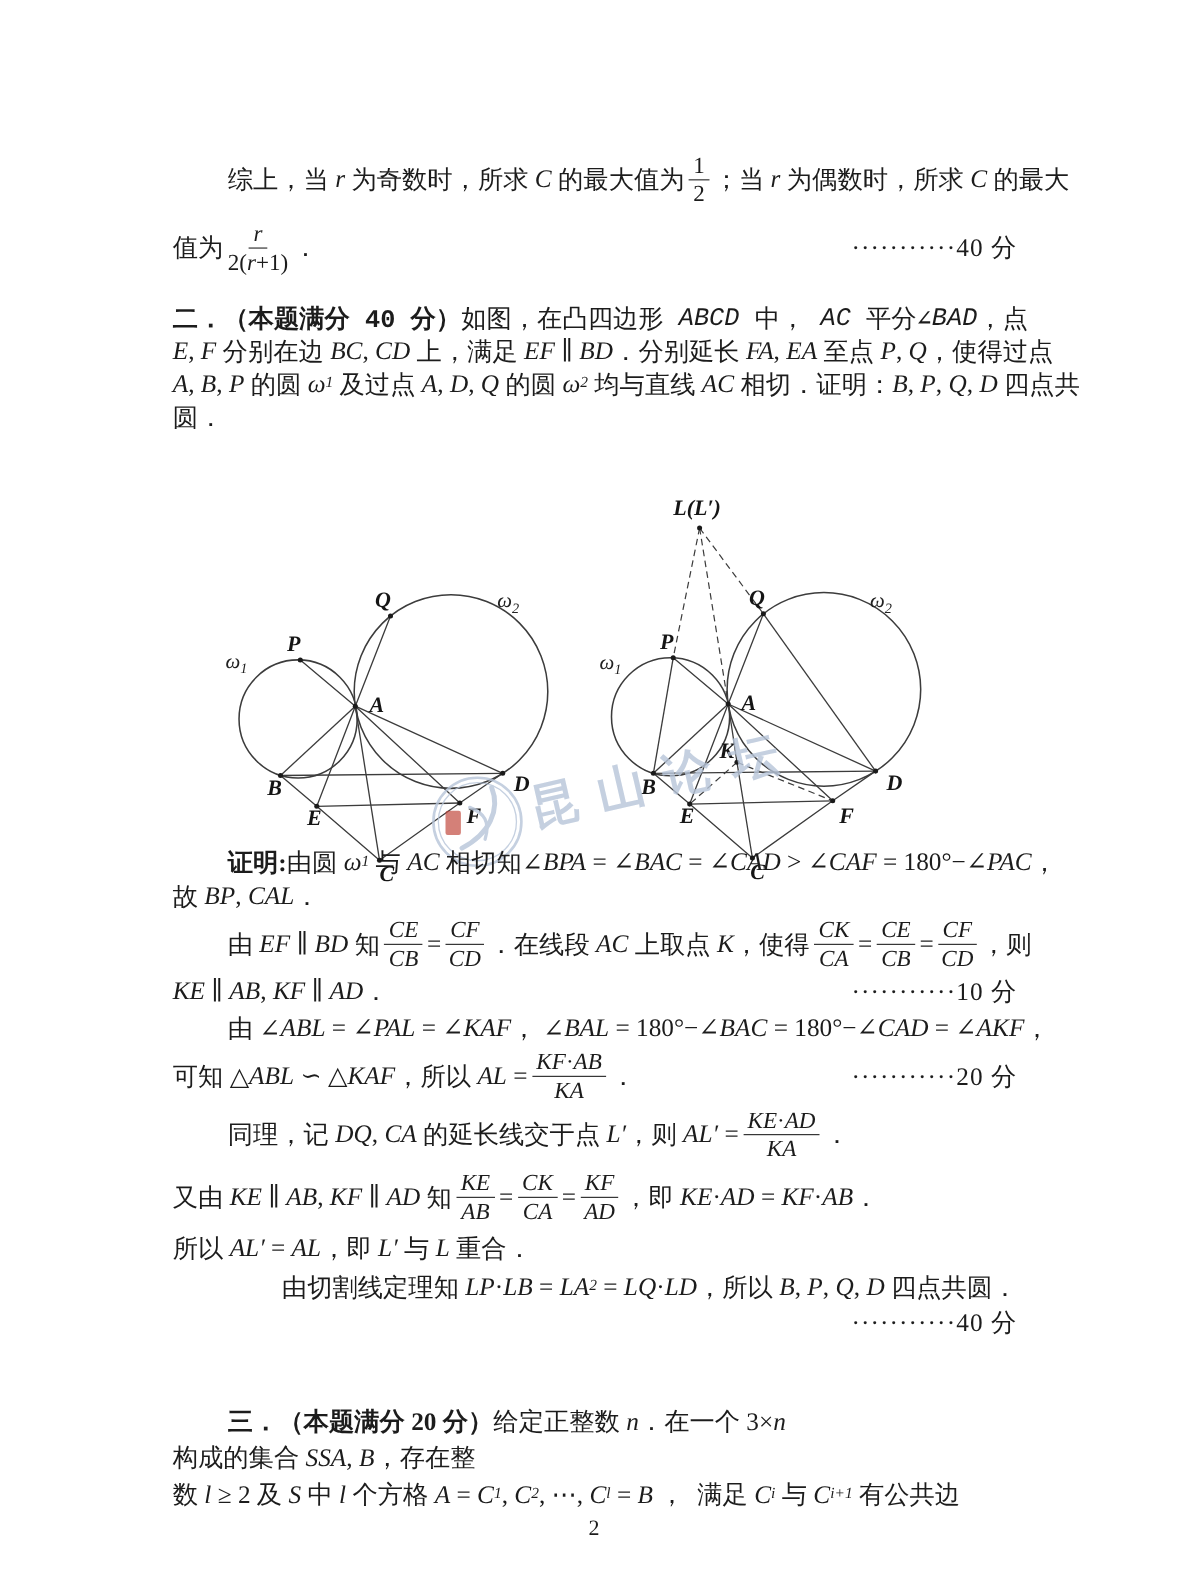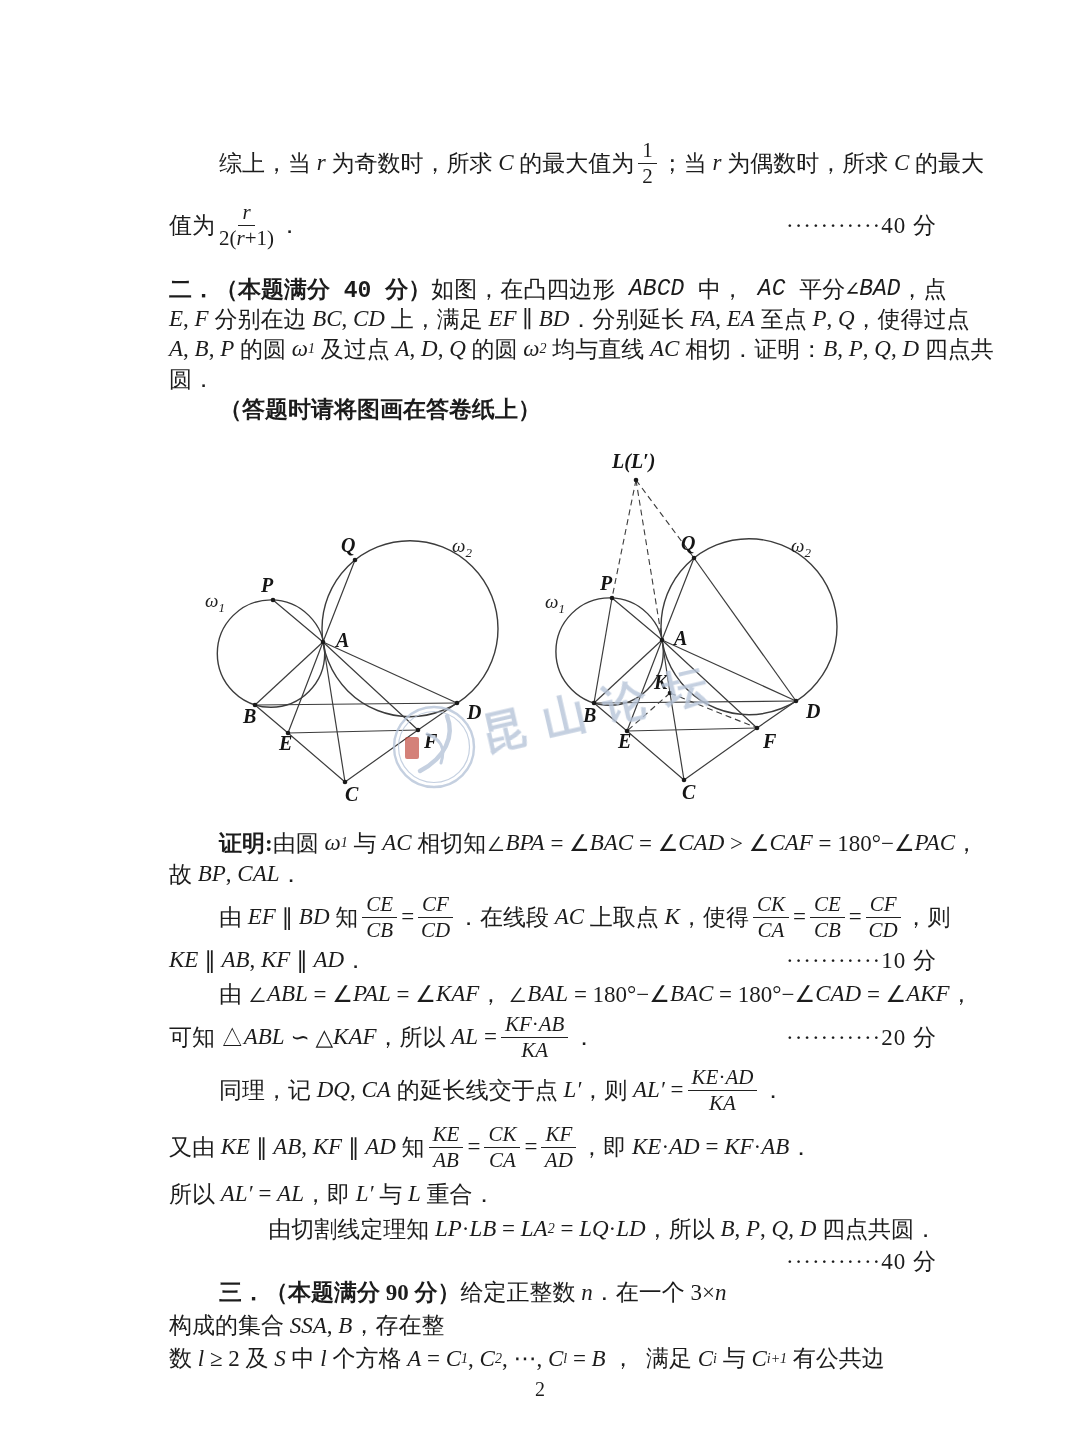--- a/index.html
+++ b/index.html
@@ -2,21 +2,21 @@
 <html><head>
 <meta charset="utf-8">
 <style>
   html,body{margin:0;padding:0;background:#e8e8e8;}
   #page{
     position:relative;width:1080px;height:1440px;background:#ffffff;
     margin:0 auto;overflow:hidden;
     font-family:"Liberation Serif","DejaVu Serif",serif;
     color:#1c1c1c;font-size:23px;
   }
-  .block{position:absolute;left:157px;width:768px;margin-left:12px;}
+  .block{position:absolute;left:157px;width:768px;}
   .line{display:flex;align-items:center;white-space:nowrap;}
   .segs{display:inline-flex;align-items:center;white-space:pre;}
   .segs span{white-space:pre;}
   .mi{font-style:italic;}
   .bd{font-weight:bold;}
   sub,sup{font-size:14px;font-style:italic;line-height:0;}
   sub{vertical-align:-6px;}
   sup{vertical-align:8px;}
   .frac{display:inline-flex;flex-direction:column;align-items:center;
         vertical-align:middle;font-size:21px;line-height:1.08;margin:0 4px;}
@@ -135,26 +135,21 @@
       <div class="line" style="height: 30px;">
         <span class="segs"><span class="mi">E</span><span>, </span><span class="mi">F</span><span> 分别在边 </span><span class="mi">BC</span><span>, </span><span class="mi">CD</span><span> 上，满足 </span><span class="mi">EF</span><span> ∥ </span><span class="mi">BD</span><span>．分别延长 </span><span class="mi">FA</span><span>, </span><span class="mi">EA</span><span> 至点 </span><span class="mi">P</span><span>, </span><span class="mi">Q</span><span>，使得过点</span></span>
       </div>
       <div class="line" style="height: 30px;">
         <span class="segs"><span class="mi">A</span><span>, </span><span class="mi">B</span><span>, </span><span class="mi">P</span><span> 的圆 </span><span class="mi">ω</span><sub>1</sub><span> 及过点 </span><span class="mi">A</span><span>, </span><span class="mi">D</span><span>, </span><span class="mi">Q</span><span> 的圆 </span><span class="mi">ω</span><sub>2</sub><span> 均与直线 </span><span class="mi">AC</span><span> 相切．证明：</span><span class="mi">B</span><span>, </span><span class="mi">P</span><span>, </span><span class="mi">Q</span><span>, </span><span class="mi">D</span><span> 四点共</span></span>
       </div>
       <div class="line" style="height: 30px;">
         <span class="segs"><span>圆．</span></span>
       </div>
     </div>
-    <div class="block" style="top: 394px;">
-      <div class="line" style="height: 30px; padding-left: 50px;">
-        <span class="segs"><span class="bd">（答题时请将图画在答卷纸上）</span></span>
-      </div>
-    </div>
-    <div class="block" style="top: 828px; font-family: Liberation Serif, serif;">
+    <div class="block" style="top: 769px;">
       <div class="line" style="height: 30px; padding-left: 50px;">
         <span class="segs"><span class="bd">证明:</span><span>由圆 </span><span class="mi">ω</span><sub>1</sub><span> 与 </span><span class="mi">AC</span><span> 相切知∠</span><span class="mi">BPA</span><span> = ∠</span><span class="mi">BAC</span><span> = ∠</span><span class="mi">CAD</span><span> &gt; ∠</span><span class="mi">CAF</span><span> = 180°−∠</span><span class="mi">PAC</span><span>，</span></span>
       </div>
       <div class="line" style="height: 32px;">
         <span class="segs"><span>故 </span><span class="mi">BP</span><span>, </span><span class="mi">CA</span><span class="mi">L</span><span>．</span></span>
       </div>
       <div class="line" style="height: 54px; padding-left: 50px;">
         <span class="segs"><span>由 </span><span class="mi">EF</span><span> ∥ </span><span class="mi">BD</span><span> 知</span><span class="frac"><span class="num"><span class="mi">CE</span></span><span class="den"><span class="mi">CB</span></span></span><span>=</span><span class="frac"><span class="num"><span class="mi">CF</span></span><span class="den"><span class="mi">CD</span></span></span><span>．在线段 </span><span class="mi">AC</span><span> 上取点 </span><span class="mi">K</span><span>，使得</span><span class="frac"><span class="num"><span class="mi">CK</span></span><span class="den"><span class="mi">CA</span></span></span><span>=</span><span class="frac"><span class="num"><span class="mi">CE</span></span><span class="den"><span class="mi">CB</span></span></span><span>=</span><span class="frac"><span class="num"><span class="mi">CF</span></span><span class="den"><span class="mi">CD</span></span></span><span>，则</span></span>
       </div>
       <div class="line" style="height: 32px;">
@@ -180,21 +175,21 @@
       <div class="line" style="height: 34px; justify-content: flex-end;">
         <span class="segs"><span>由切割线定理知 </span><span class="mi">LP</span><span>·</span><span class="mi">LB</span><span> = </span><span class="mi">LA</span><sup>2</sup><span> = </span><span class="mi">LQ</span><span>·</span><span class="mi">LD</span><span>，所以 </span><span class="mi">B</span><span>, </span><span class="mi">P</span><span>, </span><span class="mi">Q</span><span>, </span><span class="mi">D</span><span> 四点共圆．</span></span>
       </div>
       <div class="line" style="height: 30px;">
         <span class="segs"></span>
         <span class="score">···········40 分</span>
       </div>
     </div>
     <div class="block" style="top: 1276px;">
       <div class="line" style="height: 33px; padding-left: 50px;">
-        <span class="segs"><span class="bd">三．（本题满分 90 分）</span><span>给定正整数 </span><span class="mi">n</span><span>．在一个 3×</span><span class="mi">n</span></span>
+        <span class="segs"><span class="bd">三．（本题满分 20 分）</span><span>给定正整数 </span><span class="mi">n</span><span>．在一个 3×</span><span class="mi">n</span></span>
       </div>
       <div class="line" style="height: 33px;">
         <span class="segs"><span>构成的集合 </span><span class="mi">S</span><span class="mi">S</span><span class="mi">A</span><span>, </span><span class="mi">B</span><span>，存在整</span></span>
       </div>
       <div class="line" style="height: 33px;">
         <span class="segs"><span>数 </span><span class="mi">l</span><span> ≥ 2 及 </span><span class="mi">S</span><span> 中 </span><span class="mi">l</span><span> 个方格 </span><span class="mi">A</span><span> = </span><span class="mi">C</span><sub>1</sub><span>, </span><span class="mi">C</span><sub>2</sub><span>, ⋯, </span><span class="mi">C</span><sub>l</sub><span> = </span><span class="mi">B</span><span> ，  满足 </span><span class="mi">C</span><sub>i</sub><span> 与 </span><span class="mi">C</span><sub>i+1</sub><span> 有公共边</span></span>
       </div>
     </div>
   </div>
 

